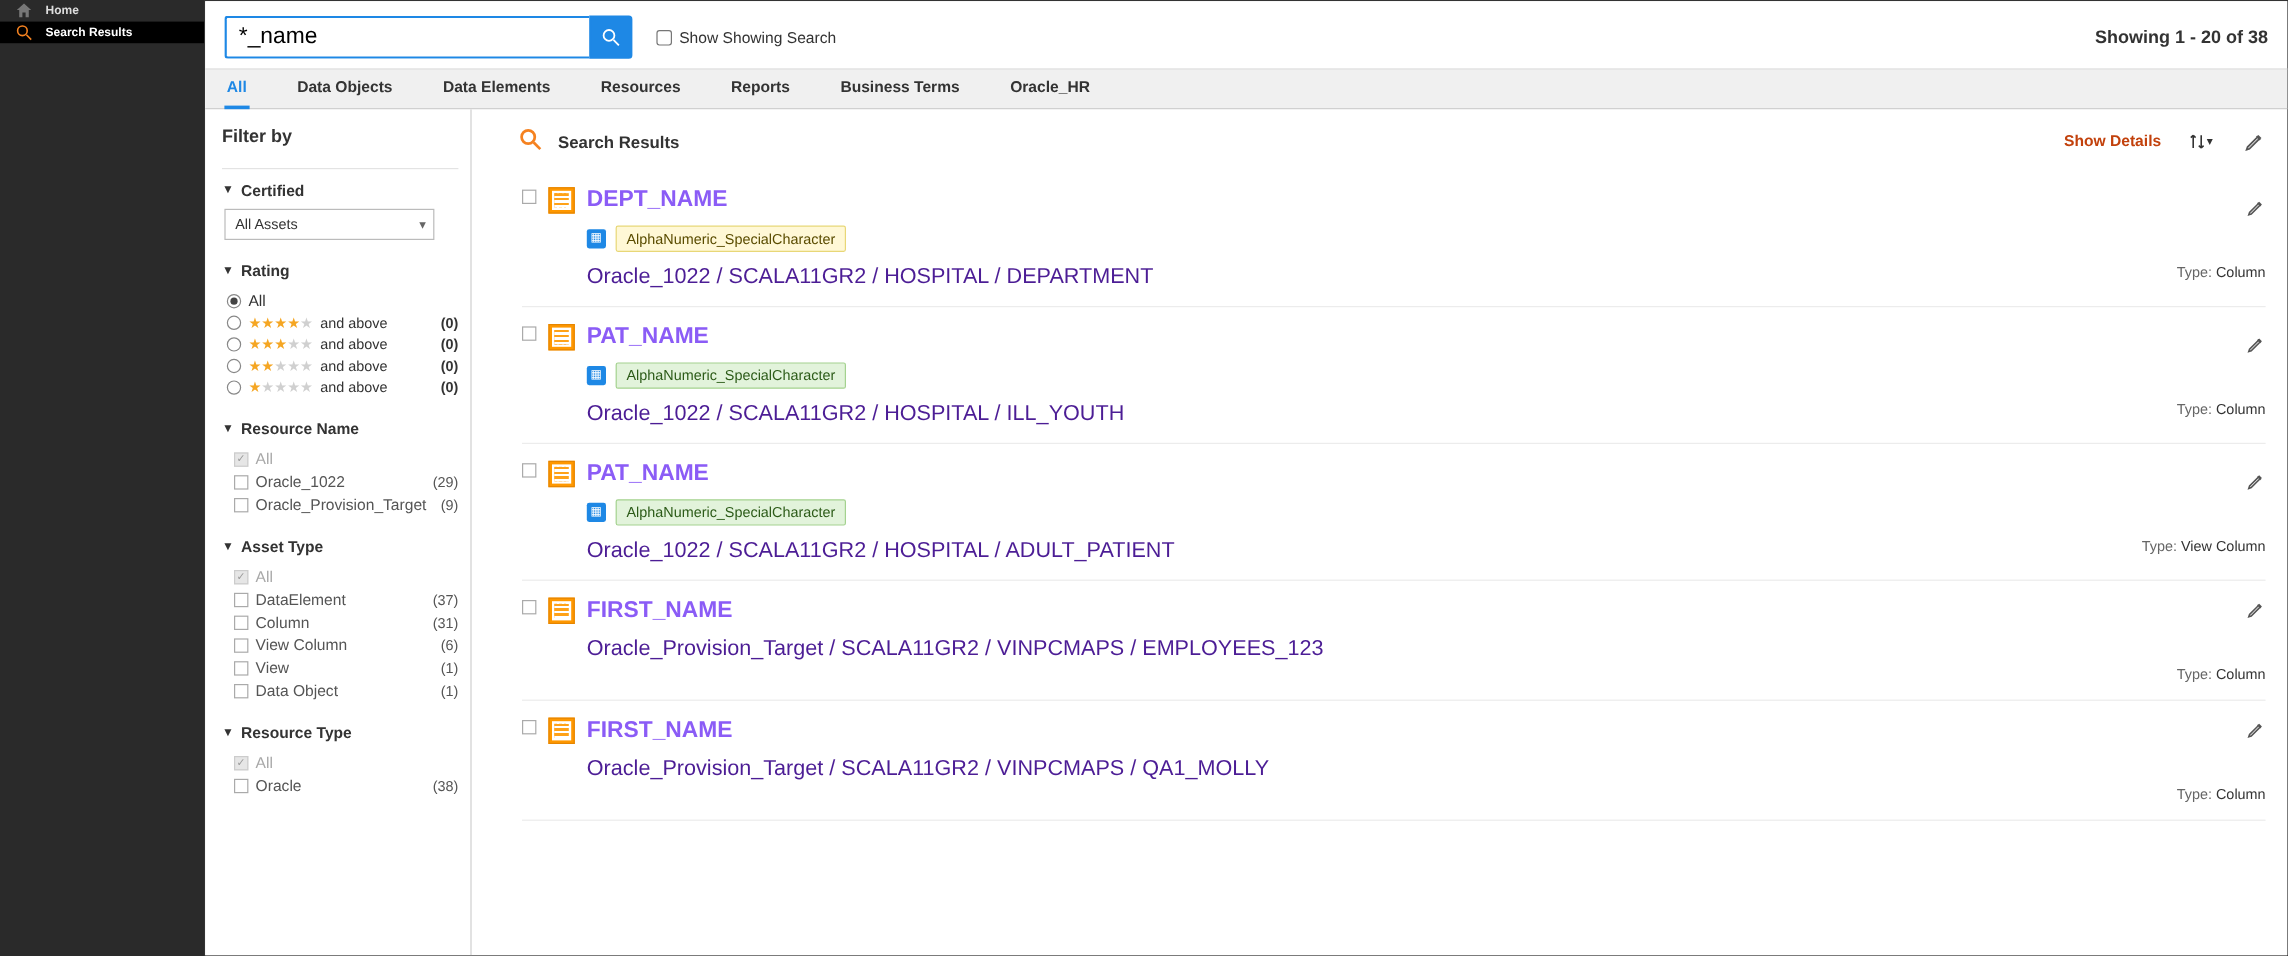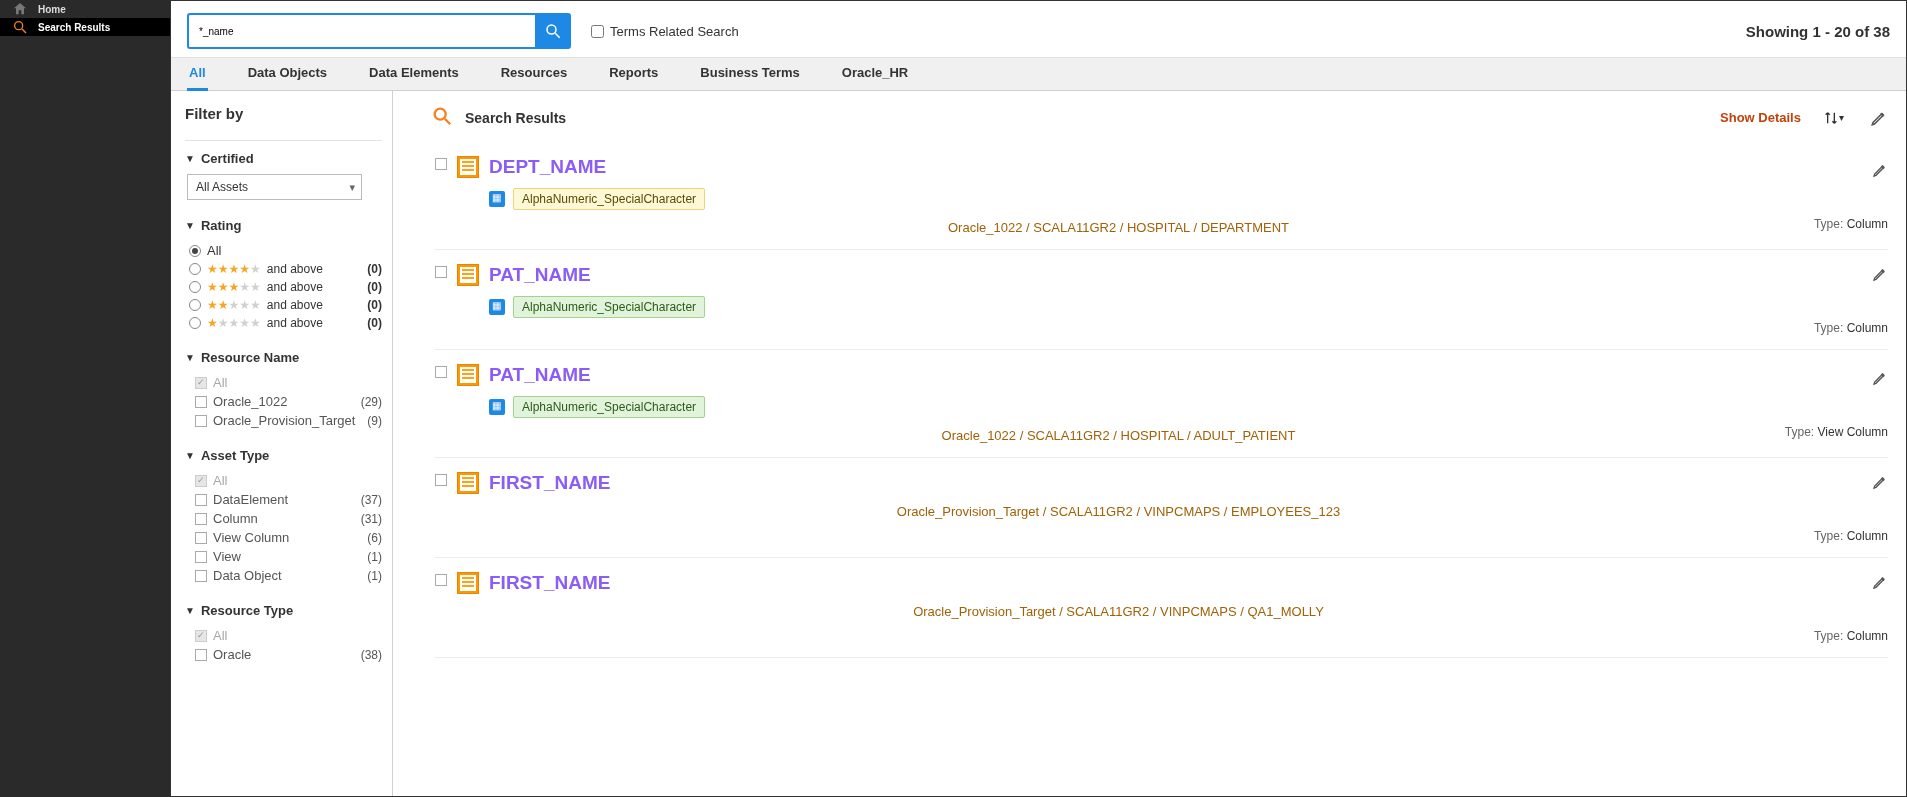--- a/index.html
+++ b/index.html
@@ -12,21 +12,21 @@
   .leftnav-item { display: flex; align-items: center; gap: 10px; padding: 1px 12px; cursor: pointer; font-weight: bold; font-size: 10px;}
   .leftnav-item.active { background: #000; color: #fff; }
   .leftnav-item .nav-icon { width: 16px; height: 16px; display: inline-flex; align-items:center; justify-content:center;}
   .home-glyph { fill: #777; }
   .search-glyph { stroke:#f58220; }
 
   
   .main { flex: 1; display: flex; flex-direction: column; background:#fff; }
   .topbar { display: flex; align-items: center; padding: 12px 16px 8px 16px; gap: 14px; }
   .search-wrap { display: flex; align-items: center; }
-  .search-input { width: 348px; height: 36px; border: 2px solid #1e88e5; border-right: none; border-radius: 3px 0 0 3px; padding: 0 10px; font-size: 10px; outline: none; }
+  .search-input { width: 304px; height: 36px; border: 2px solid #1e88e5; border-right: none; border-radius: 3px 0 0 3px; padding: 0 10px; font-size: 19px; outline: none; }
   .search-btn { width: 36px; height: 36px; background: #1e88e5; border: 2px solid #1e88e5; border-radius: 0 3px 3px 0; display: flex; align-items:center; justify-content:center; cursor:pointer;}
   .related { display: flex; align-items: center; gap: 6px; font-size: 13px; color:#333; margin-left: 6px;}
   .related input { width:13px; height:13px; }
   .showing { margin-left: auto; font-size: 15px; font-weight: bold; }
 
   
   .tabbar { display:flex; gap: 38px; padding: 0 16px; background:#f0f0f0; border-top:1px solid #e0e0e0; border-bottom:1px solid #d0d0d0; height: 34px; align-items:center; font-size:13px; font-weight:bold;}
   .tab { padding: 8px 2px; cursor:pointer; color:#333; border-bottom: 3px solid transparent;}
   .tab.active { color:#1e88e5; border-bottom:3px solid #1e88e5; }
 
@@ -80,21 +80,21 @@
     opacity:0.9;
   }
   .result-content { flex:1;}
   .result-title { color:#8b5cf6; font-size:19px; font-weight:bold; cursor:pointer;}
   .tag-row { display:flex; align-items:center; gap:8px; margin-top:10px;}
   .small-icon { width:16px; height:16px; background:#1e88e5; border-radius:2px; position:relative;}
   .small-icon::after { content:"▦"; color:#fff; font-size:10px; position:absolute; top:1px; left:3px;}
   .tag { border:1px solid; padding:3px 8px; font-size:12px; border-radius:2px;}
   .tag.yellow { background:#fff8d6; border-color:#e8d777; color:#5a4c00;}
   .tag.green { background:#e2f3db; border-color:#a4d28f; color:#2c5b18;}
-  .result-path { font-size:13px; color:#a16207; margin-top:10px;text-align:center;}
+  .result-path { font-size:18px; color:#4c1d95; margin-top:10px;}
   .result-meta { display:flex; align-items:flex-end; flex-direction:column; gap:6px; width:130px; padding-top:2px;justify-content:center;}
   .result-type { font-size:12px; color:#666; margin-top: 30px;}
   .result-type .val { color:#333;}
   .edit-pencil { cursor:pointer;}
   .mag-orange { stroke:#f58220; }
 </style>
 </head>
 <body>
 
 <div class="app">
@@ -128,21 +128,21 @@
         <input class="search-input" value="*_name" style="">
         <div class="search-btn">
           <svg width="18" height="18" viewBox="0 0 24 24" fill="none" stroke="#fff" stroke-width="2">
                 <circle cx="10" cy="10" r="6"></circle>
                 <line x1="15" y1="15" x2="21" y2="21"></line>
               </svg>
         </div>
       </div>
       <label class="related">
         <input type="checkbox" style="">
-        <span>Terms Related Search</span>
+        <span>Show Showing Search</span>
       </label>
       <div class="showing">Showing 1 - 20 of 38</div>
     </div>
 
     <div class="tabbar">
       <div class="tab active">All</div>
       <div class="tab">Data Objects</div>
       <div class="tab">Data Elements</div>
       <div class="tab">Resources</div>
       <div class="tab">Reports</div>
@@ -345,20 +345,21 @@
               </div>
               <div class="result-item">
                 <span class="result-chk"></span>
                 <span class="result-icon"></span>
                 <div class="result-content">
                   <div class="result-title">PAT_NAME</div>
                   <div class="tag-row">
                     <span class="small-icon"></span>
                     <span class="tag green">AlphaNumeric_SpecialCharacter</span>
                   </div>
+                  <div class="result-path">Oracle_1022 / SCALA11GR2 / HOSPITAL / ILL_YOUTH</div>
                 </div>
                 <div class="result-meta">
                   <span class="edit-pencil"><svg width="16" height="16" viewBox="0 0 24 24" fill="none" stroke="#555" stroke-width="2">
                       <path d="M3 21l3-1 12-12-2-2L4 18l-1 3zM14 6l4 4"></path>
                     </svg></span>
                   <div class="result-type"><span>Type: </span><span class="val">Column</span></div>
                 </div>
               </div>
               <div class="result-item">
                 <span class="result-chk"></span>

